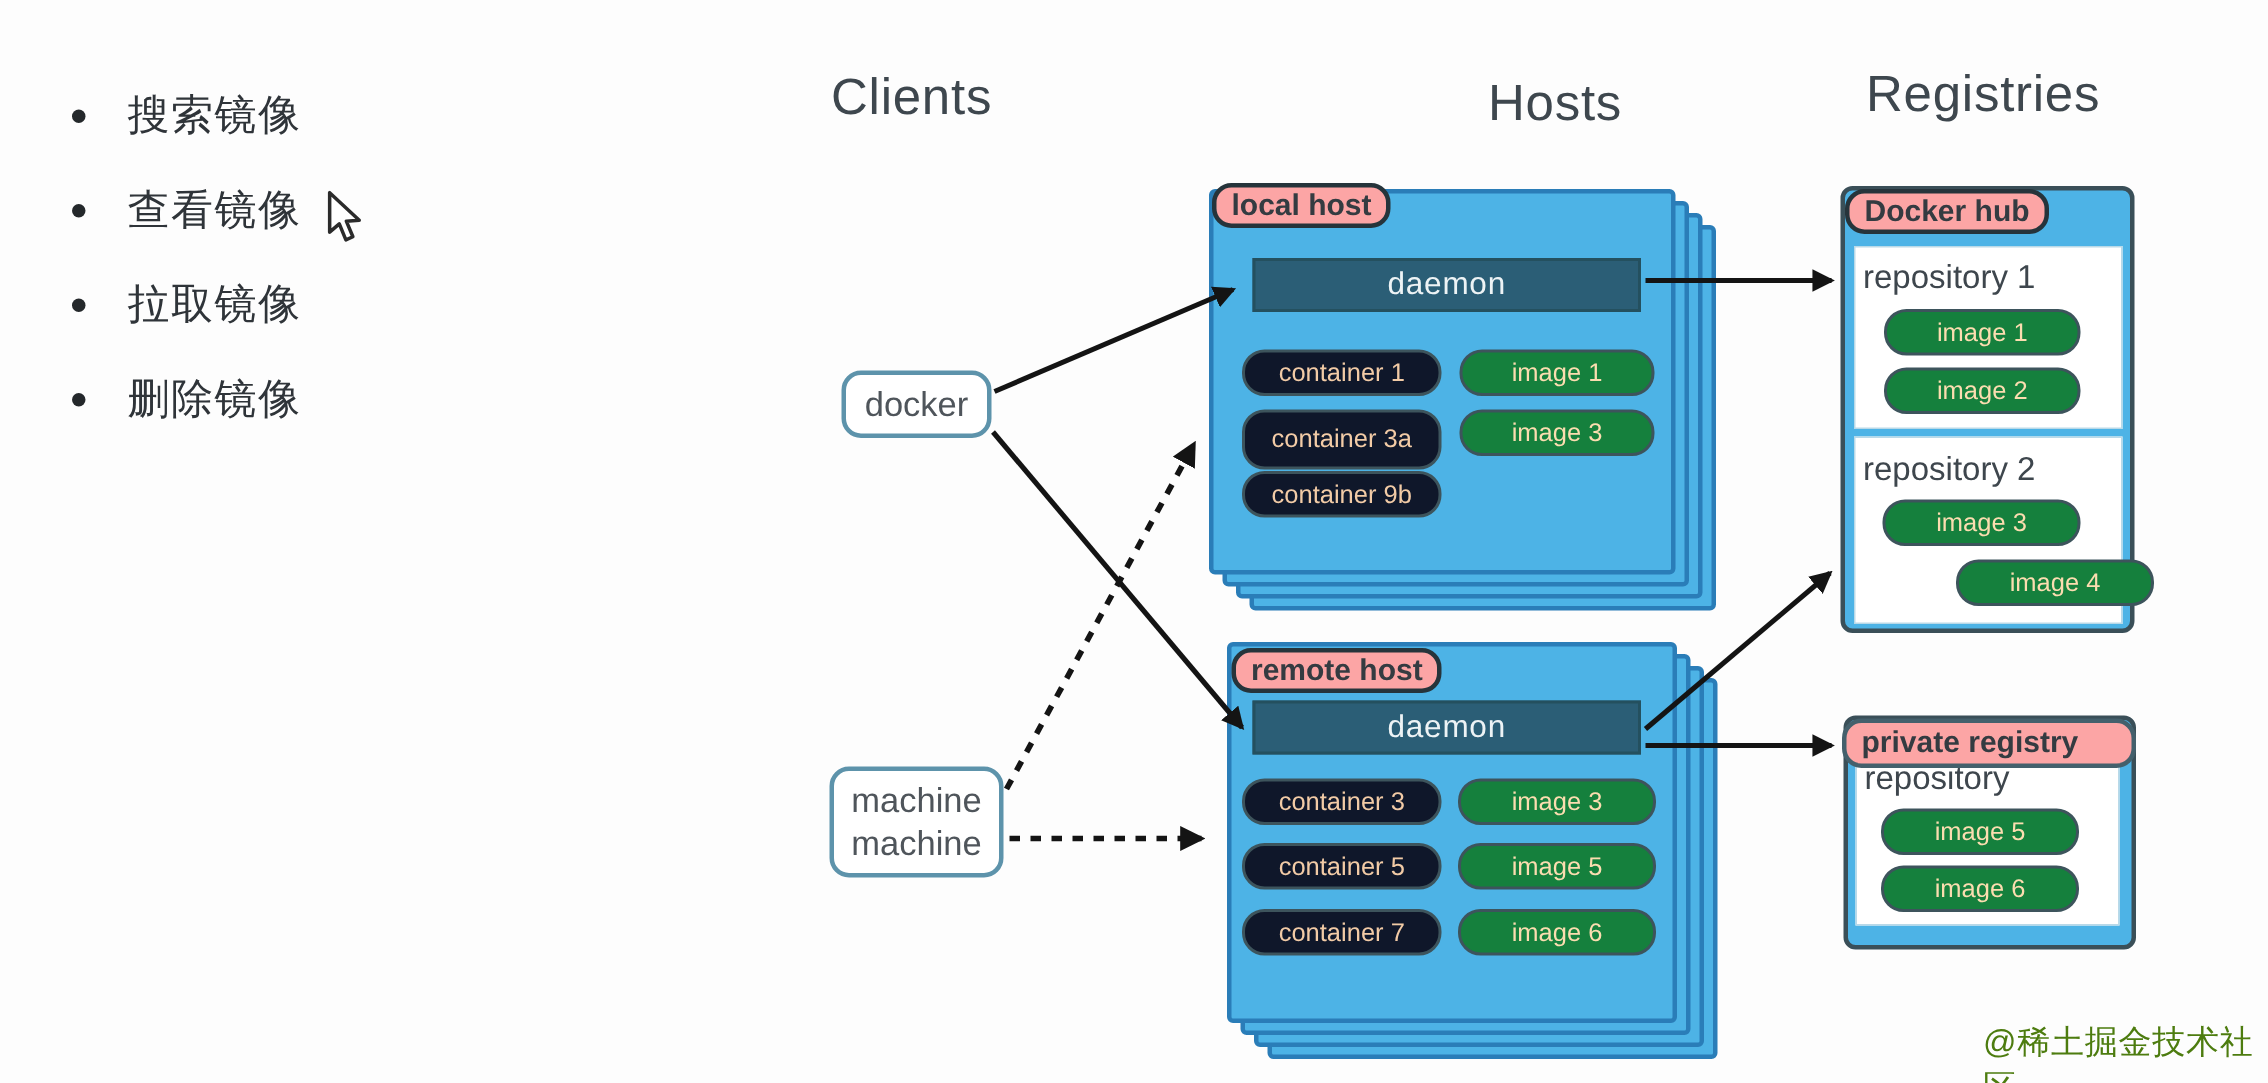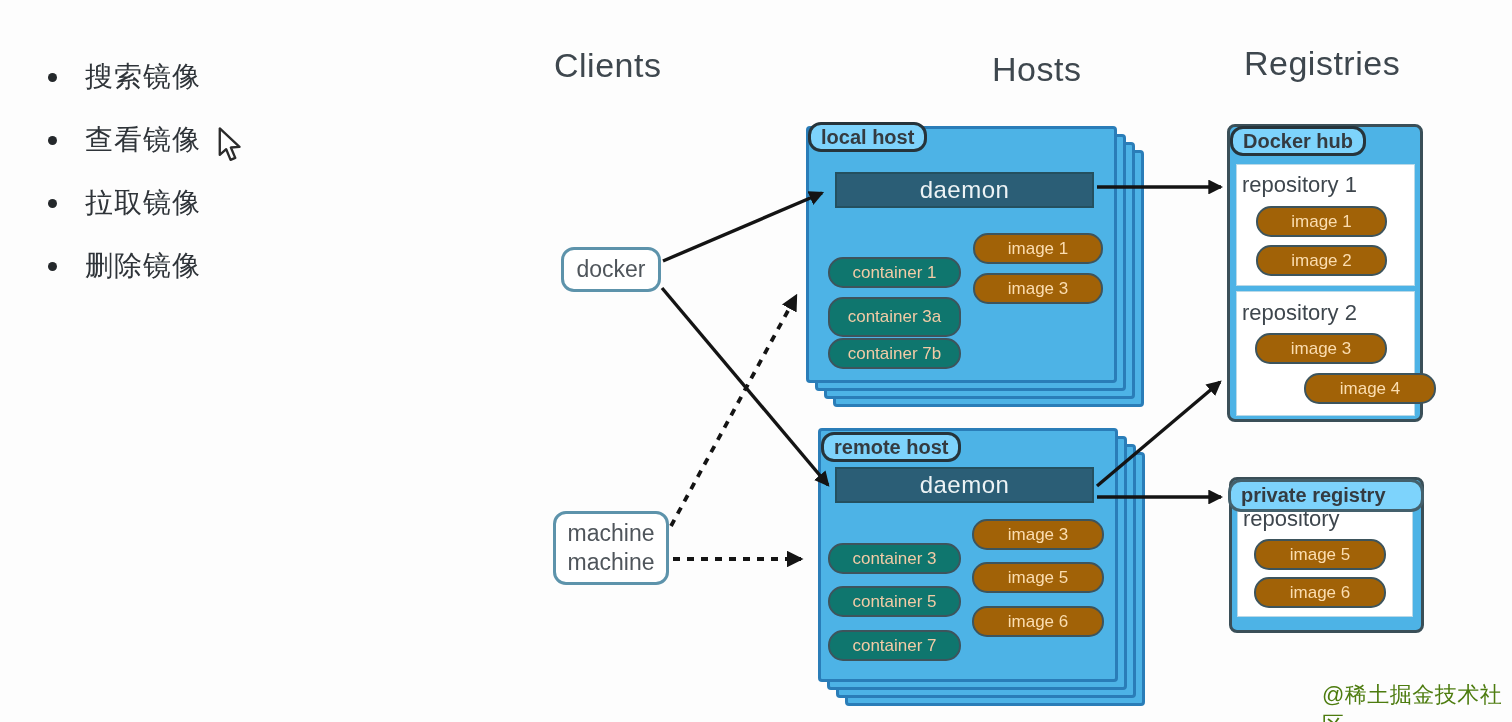--- a/index.html
+++ b/index.html
@@ -16,35 +16,35 @@
   
   .client{
     position:absolute;background:#ffffff;border:3px solid #5d93ab;border-radius:13px;
     display:flex;align-items:center;justify-content:center;text-align:center;
     color:#4f555b;font-size:23px;font-weight:500;line-height:1.25;box-sizing:border-box;z-index:3;
   }
   
   .card{position:absolute;background:#4db3e6;border:3px solid #2a7db8;border-radius:4px;box-sizing:border-box;}
   .z1{z-index:1}.z2{z-index:2}
   .host-label,.registry-label{
-    position:absolute;background:#7dd3fc;border:3px solid #26343b;border-radius:13px;
+    position:absolute;background:#fca5a5;border:3px solid #26343b;border-radius:13px;
     display:flex;align-items:center;padding:0 10px;box-sizing:border-box;
     font-size:20px;font-weight:600;color:#343b41;z-index:5;white-space:nowrap;
   }
   .daemon{
     position:absolute;background:#2b5e76;border:2px solid #24505f;
-    color:#edf3f5;font-size:24px;display:flex;align-items:center;justify-content:center;
+    color:#edf3f5;font-size:21px;display:flex;align-items:center;justify-content:center;
     box-sizing:border-box;z-index:4;letter-spacing:.5px;
   }
   .pill{
     position:absolute;border:2.5px solid #3d545c;border-radius:15px;box-sizing:border-box;
     display:flex;align-items:center;justify-content:center;font-size:17px;z-index:4;white-space:nowrap;
   }
-  .pill.c{background:#0f766e;color:#f2cba6;margin-top:24px;}
-  .pill.i{background:#a16207;color:#fbddb0;}
+  .pill.c{background:#0f172a;color:#f2cba6;}
+  .pill.i{background:#15803d;color:#fbddb0;}
   
   .registry-box{position:absolute;background:#4db3e6;border:3px solid #3a4f58;border-radius:8px;box-sizing:border-box;z-index:2;}
   .repo-panel{position:absolute;background:#ffffff;border:1.5px solid #b9d9e8;box-sizing:border-box;z-index:3;}
   .repo-name{position:absolute;font-size:22px;color:#3e464d;font-weight:500;z-index:4;white-space:nowrap;}
   
   svg.arrows{position:absolute;left:0;top:0;z-index:6;pointer-events:none;}
   .solid-line{stroke:#141414;stroke-width:3.4;}
   .dashed-line{stroke:#141414;stroke-width:3.8;stroke-dasharray:7 7;}
   #cursor{position:absolute;left:215px;top:127px;z-index:10;}
   .watermark{position:absolute;left:1322px;top:680px;font-size:22px;color:#4d7c0f;z-index:7;letter-spacing:.5px;}
@@ -81,21 +81,21 @@
   <div class="client" style="left:553px;top:511px;width:116px;height:74px;padding:0 6px;">machine machine</div>
 
   <div class="card z1" style="left:833px;top:150px;width:311px;height:257px;"></div>
   <div class="card z1" style="left:824px;top:142px;width:311px;height:257px;"></div>
   <div class="card z1" style="left:815px;top:134px;width:311px;height:257px;"></div>
   <div class="card z2" style="left:806px;top:126px;width:311px;height:257px;"></div>
   <div class="host-label" style="left:808px;top:122px;height:30px;">local host</div>
   <div class="daemon" style="left:835px;top:172px;width:259px;height:36px;">daemon</div>
   <div class="pill c" style="left:828px;top:233px;width:133px;height:31px;">container 1</div>
   <div class="pill c" style="left:828px;top:273px;width:133px;height:40px;">container 3a</div>
-  <div class="pill c" style="left:828px;top:314px;width:133px;height:31px;">container 7b</div>
+  <div class="pill c" style="left:828px;top:314px;width:133px;height:31px;">container 9b</div>
   <div class="pill i" style="left:973px;top:233px;width:130px;height:31px;">image 1</div>
   <div class="pill i" style="left:973px;top:273px;width:130px;height:31px;">image 3</div>
 
   <div class="card z1" style="left:845px;top:452px;width:300px;height:254px;"></div>
   <div class="card z1" style="left:836px;top:444px;width:300px;height:254px;"></div>
   <div class="card z1" style="left:827px;top:436px;width:300px;height:254px;"></div>
   <div class="card z2" style="left:818px;top:428px;width:300px;height:254px;"></div>
   <div class="host-label" style="left:821px;top:432px;height:30px;">remote host</div>
   <div class="daemon" style="left:835px;top:467px;width:259px;height:36px;">daemon</div>
   <div class="pill c" style="left:828px;top:519px;width:133px;height:31px;">container 3</div>

